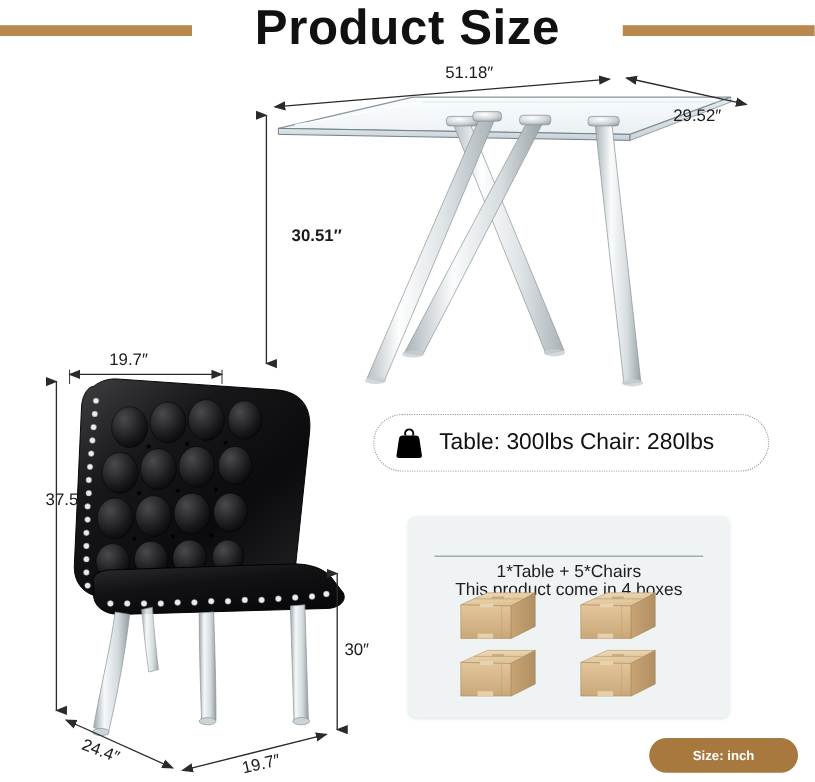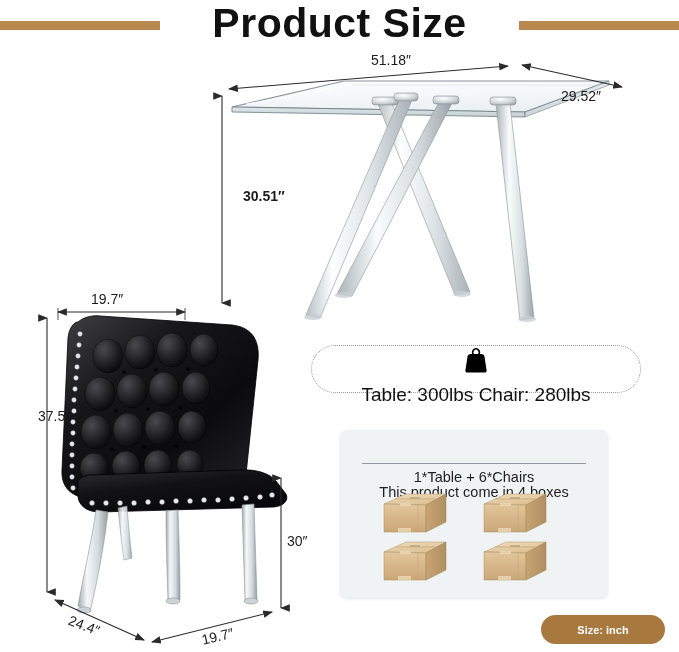--- a/index.html
+++ b/index.html
@@ -27,21 +27,21 @@
   
   .dim{position:absolute;font-size:14px;color:#1b1b1b;white-space:nowrap;}
 
   
   .layer{position:absolute;left:0;top:0;width:679px;height:652px;pointer-events:none;}
 
   
   .weight-pill{
     position:absolute;left:311px;top:345px;width:330px;height:48px;
     border:1.4px dotted #9a9a9a;border-radius:26px;background:#fff;
-    display:flex;align-items:center;gap:10px;padding:0 14px;box-sizing:border-box;flex-direction:column;
+    display:flex;align-items:center;gap:10px;padding:0 14px;box-sizing:border-box;
   }
   .weight-icon{width:30px;height:28px;flex:0 0 auto;}
   .weight-text{font-size:19px;color:#111;white-space:nowrap;}
 
   
   .box-panel{
     position:absolute;left:340px;top:430px;width:268px;height:168px;
     background:#eff3f4;border-radius:7px;
     box-shadow:0 1px 3px rgba(90,110,120,.18);
     box-sizing:border-box;
@@ -317,21 +317,21 @@
                C25.8,25.8 25,26.6 23.6,26.6 L6.4,26.6
                C5,26.6 4.2,25.8 4.4,24.5 L6.5,10.6
                C6.8,9 7.9,8 9.6,8 Z" fill="#000"></path>
     </svg>
     <div class="weight-text">Table: 300lbs  Chair: 280lbs</div>
   </div>
 
   <div class="box-panel">
     <div class="bp-title">This product come in 4 boxes</div>
     <div class="bp-rule"></div>
-    <div class="bp-sub">1*Table + 6*Chairs</div>
+    <div class="bp-sub">1*Table + 5*Chairs</div>
 
     <svg class="bp-boxes" viewBox="0 0 224 96">
       <defs>
         <linearGradient id="boxFront" x1="0" y1="0" x2="0" y2="1">
           <stop offset="0%" stop-color="#e3c69c"></stop>
           <stop offset="100%" stop-color="#caa777"></stop>
         </linearGradient>
         <linearGradient id="boxSide" x1="0" y1="0" x2="1" y2="0">
           <stop offset="0%" stop-color="#c8a473"></stop>
           <stop offset="100%" stop-color="#b08f62"></stop>

